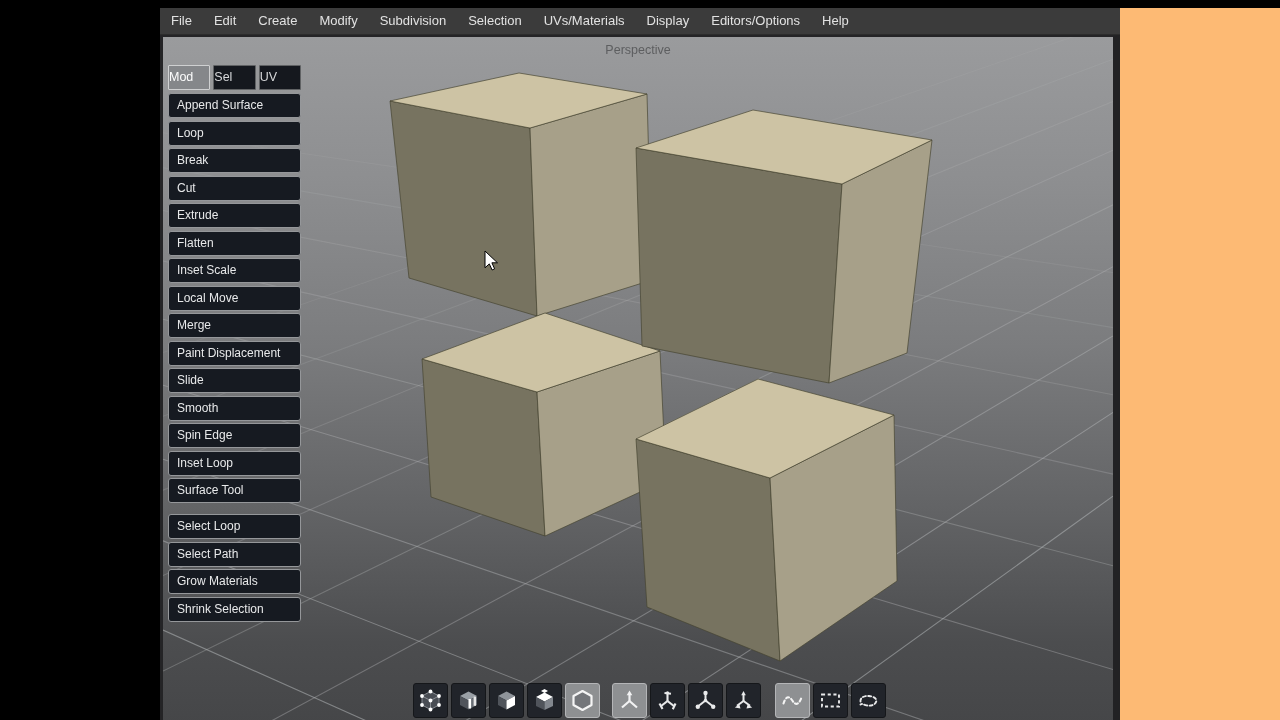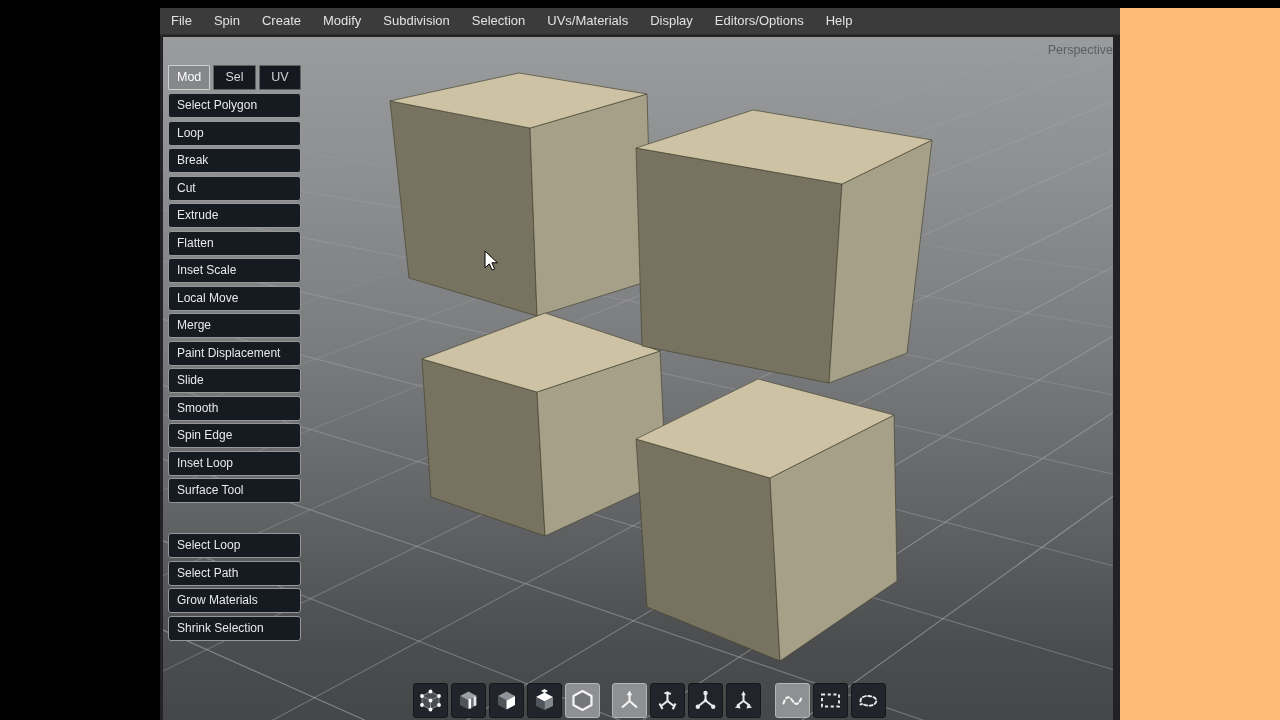--- a/index.html
+++ b/index.html
@@ -9,53 +9,53 @@
   #app{position:absolute;left:160px;top:8px;width:1135px;height:720px;background:#fdba74;}
   
   #menubar{position:absolute;left:0;top:0;width:960px;height:26px;background:#3b3b3b;
            display:flex;align-items:center;border-bottom:1px solid #2c2c2c;}
   .menu-item{padding:0 11px;font-size:13px;color:#e2e2e2;line-height:26px;cursor:default;white-space:nowrap;}
   
   #viewport{position:absolute;left:0;top:27px;width:950px;height:688px;
             border-left:3px solid #242426;border-right:7px solid #222224;border-top:2px solid #242426;
             background:linear-gradient(180deg,#9a9b9d 0%,#8e8f91 20%,#7b7c7e 45%,#616264 70%,#4c4d4f 88%,#454648 100%);}
   #scene-svg{position:absolute;left:0;top:0;width:950px;height:688px;display:block;}
-  #viewport-label{position:absolute;left:0;top:6px;width:100%;text-align:right;
+  #viewport-label{position:absolute;left:0;top:6px;width:100%;text-align:center;
                   font-size:12.5px;color:#5d5e60;pointer-events:none;}
   
   #side-panel{position:absolute;left:5px;top:28px;width:133px;}
   #tab-row{display:flex;gap:3px;margin-bottom:3px;}
-  .tab{width:42px;height:23px;line-height:23px;text-align:center;font-size:12.5px;
+  .tab{width:42px;height:23px;line-height:23px;font-size:12.5px;
        border-radius:1px;border:1px solid #606264;background:#15181e;color:#d6d7d9;cursor:default;}
   .tab.active{background:#85878a;border:1px solid #cfd0d1;color:#fdfdfd;}
   .tool-btn{height:23px;line-height:23px;margin-bottom:2.5px;border-radius:3px;
             background:#161a21;border:1px solid #95979a;color:#e8e9ea;
             font-size:12px;padding-left:8px;cursor:default;white-space:nowrap;overflow:hidden;}
-  #select-group{margin-top:30px;}
+  #select-group{margin-top:11px;}
   
   #bottom-toolbar{position:absolute;left:250px;bottom:7px;display:flex;align-items:center;}
   .tb-group{display:flex;gap:3px;}
   .tb-gap1{width:12px;} .tb-gap2{width:14px;}
   .tb-btn{width:33px;height:33px;border-radius:3px;background:#21242a;border:1px solid #15171a;
           display:flex;align-items:center;justify-content:center;cursor:default;}
   .tb-btn.active{background:#8e9092;border:1px solid #b4b5b7;}
   .tb-btn svg{display:block;}
 </style>
 </head>
 <body>
 
 <div id="stage">
 
 <div class="letterbox" style="left:0;width:160px;"></div>
 <div class="letterbox" style="left:1120px;width:160px;"></div>
 
 <div id="app">
   <div id="menubar">
         <span class="menu-item">File</span>
-        <span class="menu-item">Spin</span>
+        <span class="menu-item">Edit</span>
         <span class="menu-item">Create</span>
         <span class="menu-item">Modify</span>
         <span class="menu-item">Subdivision</span>
         <span class="menu-item">Selection</span>
         <span class="menu-item">UVs/Materials</span>
         <span class="menu-item">Display</span>
         <span class="menu-item">Editors/Options</span>
         <span class="menu-item">Help</span>
       </div>
 
@@ -105,21 +105,21 @@
         </svg>
     <div id="viewport-label">Perspective</div>
 
     <div id="side-panel">
       <div id="tab-row">
             <div class="tab active">Mod</div>
             <div class="tab">Sel</div>
             <div class="tab">UV</div>
           </div>
       <div id="mod-group">
-            <div class="tool-btn">Select Polygon</div>
+            <div class="tool-btn">Append Surface</div>
             <div class="tool-btn">Loop</div>
             <div class="tool-btn">Break</div>
             <div class="tool-btn">Cut</div>
             <div class="tool-btn">Extrude</div>
             <div class="tool-btn">Flatten</div>
             <div class="tool-btn">Inset Scale</div>
             <div class="tool-btn">Local Move</div>
             <div class="tool-btn">Merge</div>
             <div class="tool-btn">Paint Displacement</div>
             <div class="tool-btn">Slide</div>

